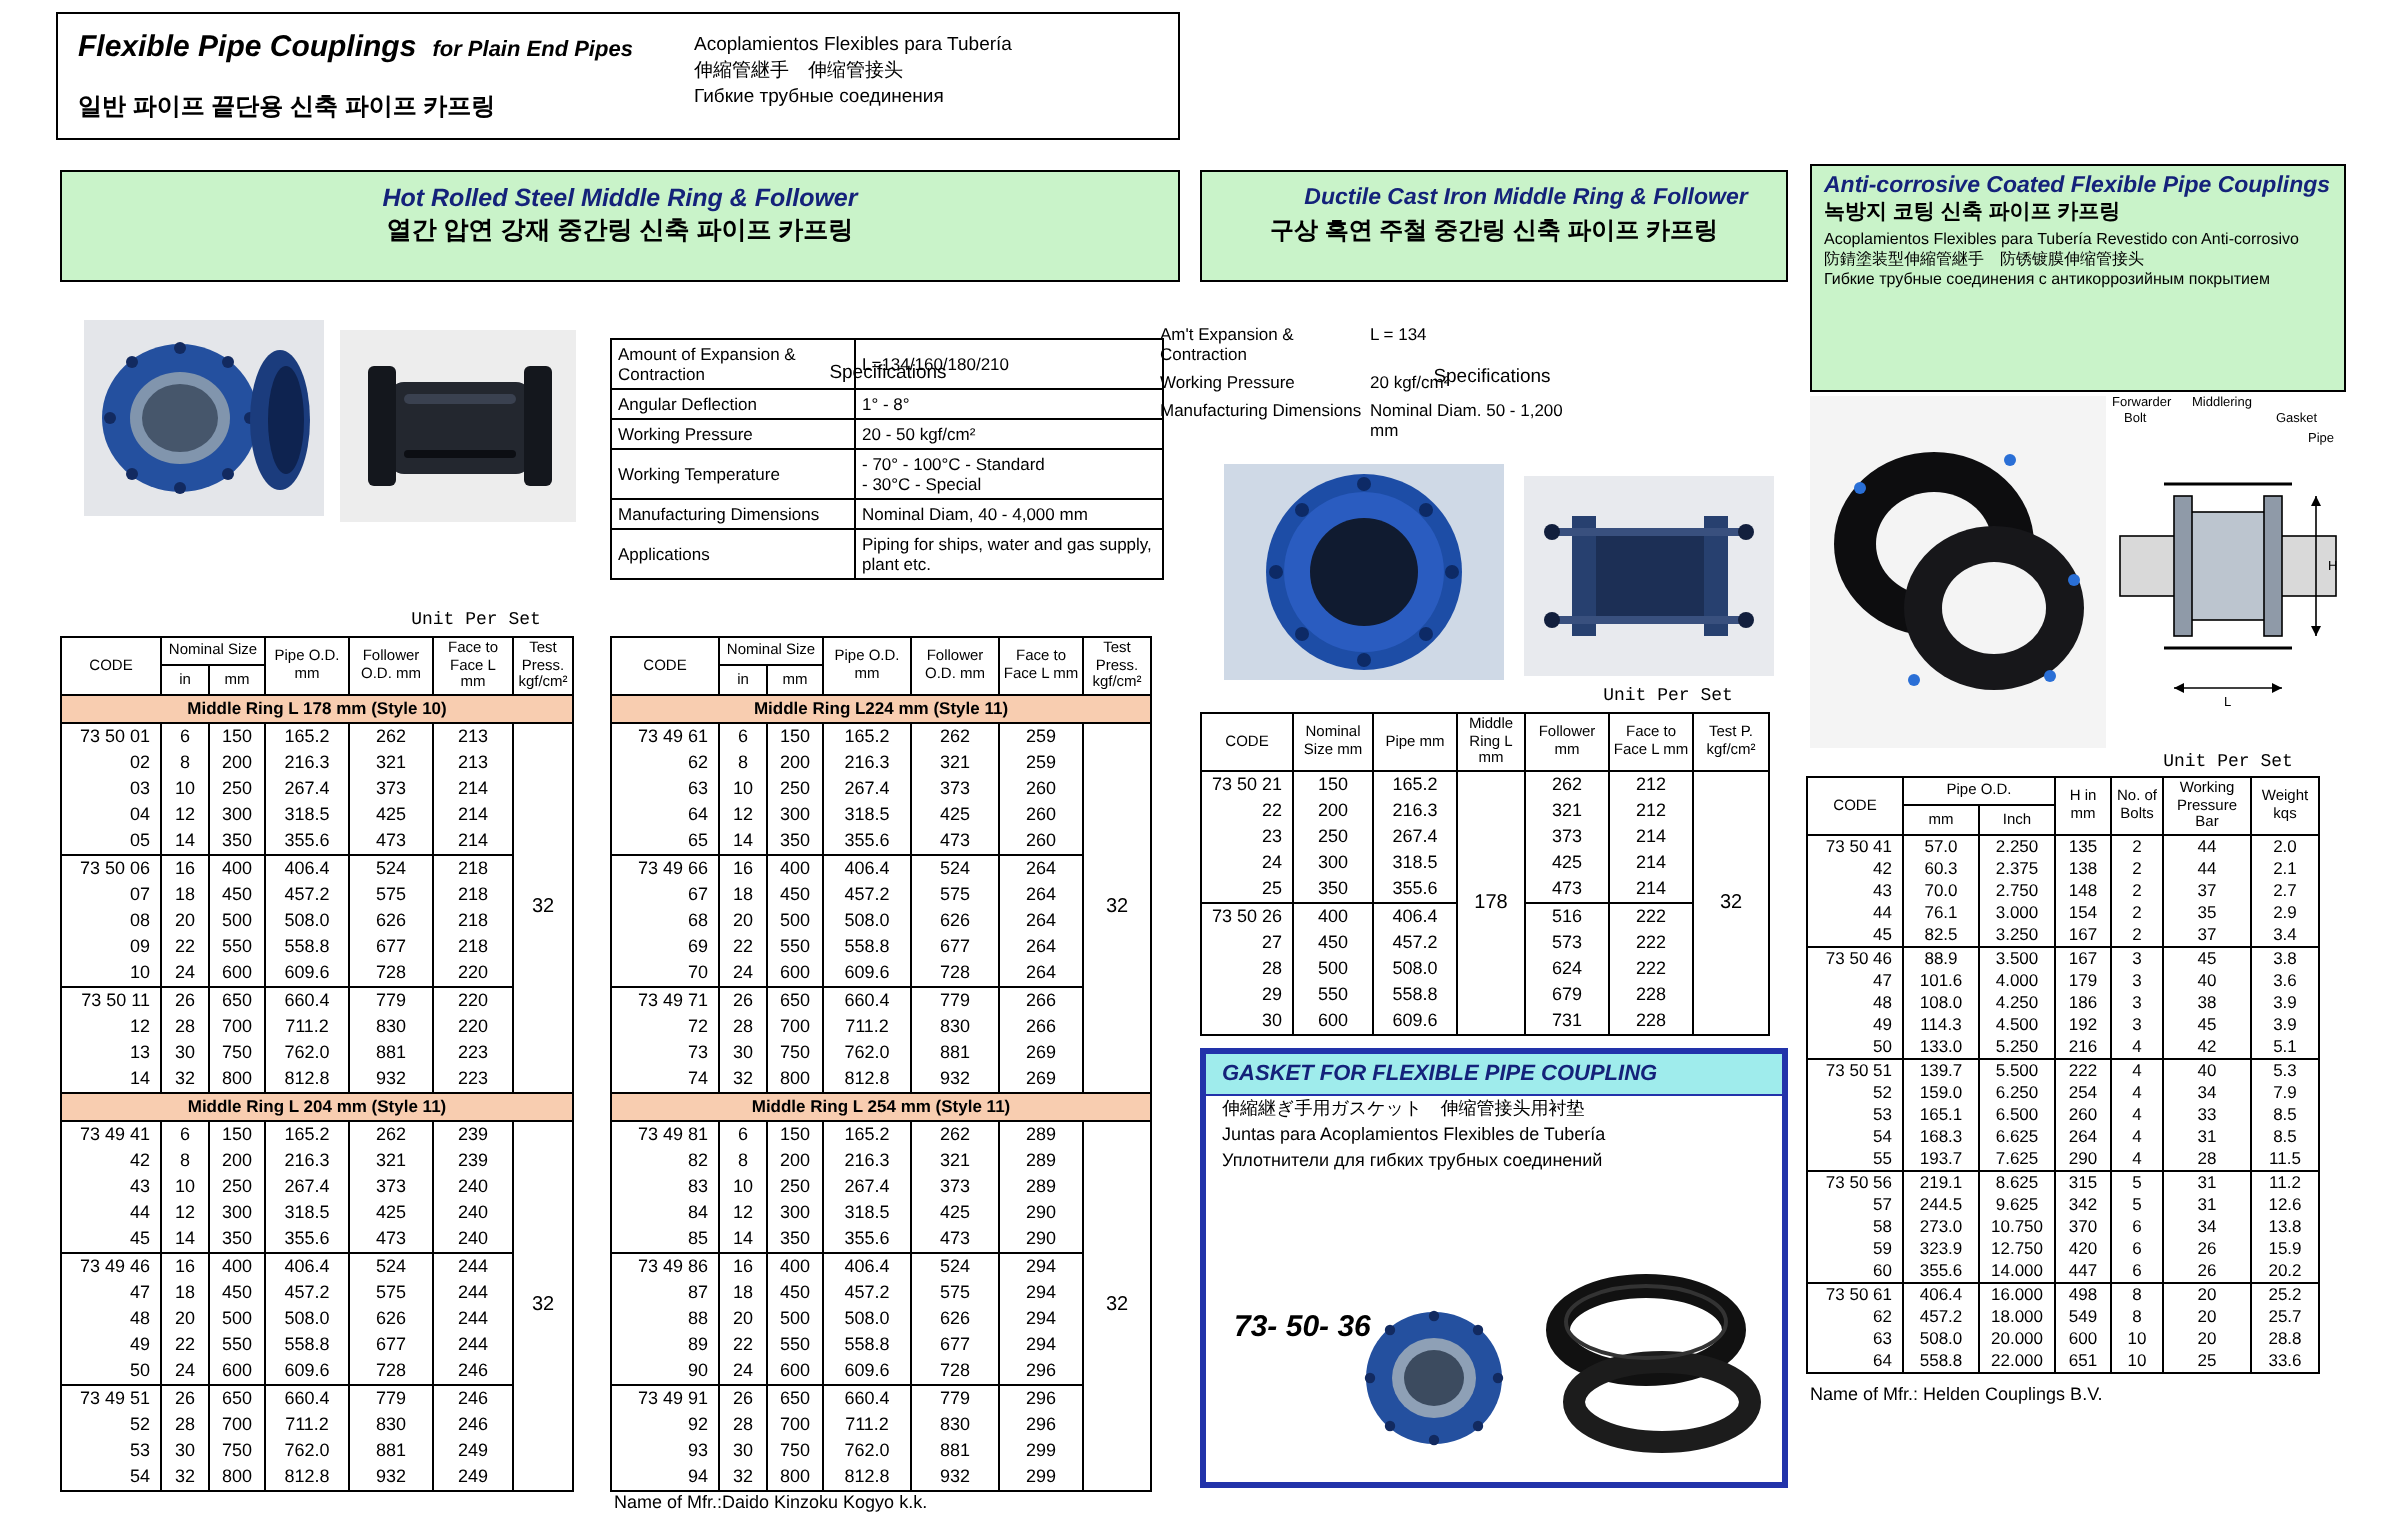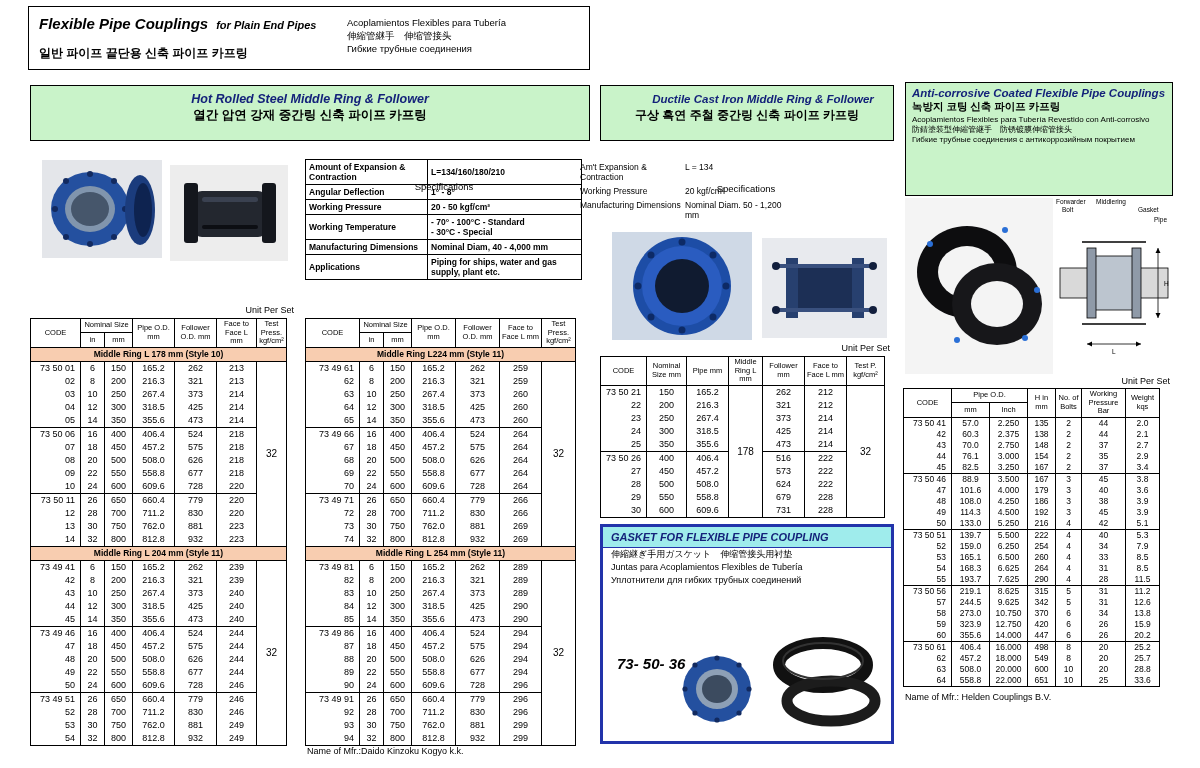--- a/index.html
+++ b/index.html
@@ -25,21 +25,21 @@
   
   .spec-title { font-size:9.5px; text-align:center;margin-top:36px; }
   .spec-table { border-collapse:collapse; table-layout:fixed; }
   .spec-table td { border:1px solid #000; font-size:8.5px; line-height:10px; padding:2px 3px; vertical-align:middle; text-align:left; }
   .spec-table td.val { white-space:pre-line; }
 
   .dspec-row { display:flex; font-size:8.5px; line-height:10px; margin-bottom:4px; }
   .dspec-label { width:105px; }
   .dspec-value { width:130px; white-space:pre-line; }
 
-  .unit { font-size:9px; text-align:right; }
+  .unit { font-size:9px; text-align:center;font-family:Liberation Mono, monospace; }
 
   
   .ctable { border-collapse:collapse; table-layout:fixed; border:1px solid #000; }
   .ctable th { border:1px solid #000; font-size:7.5px; font-weight:normal; padding:1px; line-height:1.15; text-align:center; background:#fff; }
   .ctable td { border-left:1px solid #000; border-right:1px solid #000; border-top:none; border-bottom:none;
                font-size:9px; padding:0 1px; text-align:center; line-height:13px; height:13px; white-space:nowrap; overflow:hidden; }
   .ctable tr.gstart td { border-top:1px solid #000; }
   .ctable td.sechead { background:#f8cdb0; border:1px solid #000; font-weight:bold; font-size:8.5px; text-align:center; }
   .ctable td.mcell { font-size:10px; vertical-align:middle; }
   .ctable td.codecell { text-align:right; padding-right:5px; }
@@ -116,21 +116,21 @@
       <rect width="118" height="96" fill="#ededed"></rect>
       <rect x="24" y="26" width="72" height="46" rx="8" fill="#23272f"></rect>
       <rect x="14" y="18" width="14" height="60" rx="3" fill="#14171d"></rect>
       <rect x="92" y="18" width="14" height="60" rx="3" fill="#14171d"></rect>
       <rect x="32" y="32" width="56" height="5" rx="2.5" fill="#3a4150"></rect>
       <rect x="32" y="60" width="56" height="4" rx="2" fill="#0c0e13"></rect>
     </svg>
   </div>
 
   <div class="abs spec-title" style="left:305px; top:145px; width:278px;">Specifications</div>
-  <table class="abs spec-table" style="left:305px; top:159px; width:276px;font-weight:bold;">
+  <table class="abs spec-table" style="left:305px; top:169px; width:276px;">
     <colgroup>
         <col style="width:122px">
         <col style="width:154px">
       </colgroup>
     <tbody>
         <tr>
           <td>Amount of Expansion &amp; Contraction</td>
           <td class="val">L=134/160/180/210</td>
         </tr>
     <tr>

